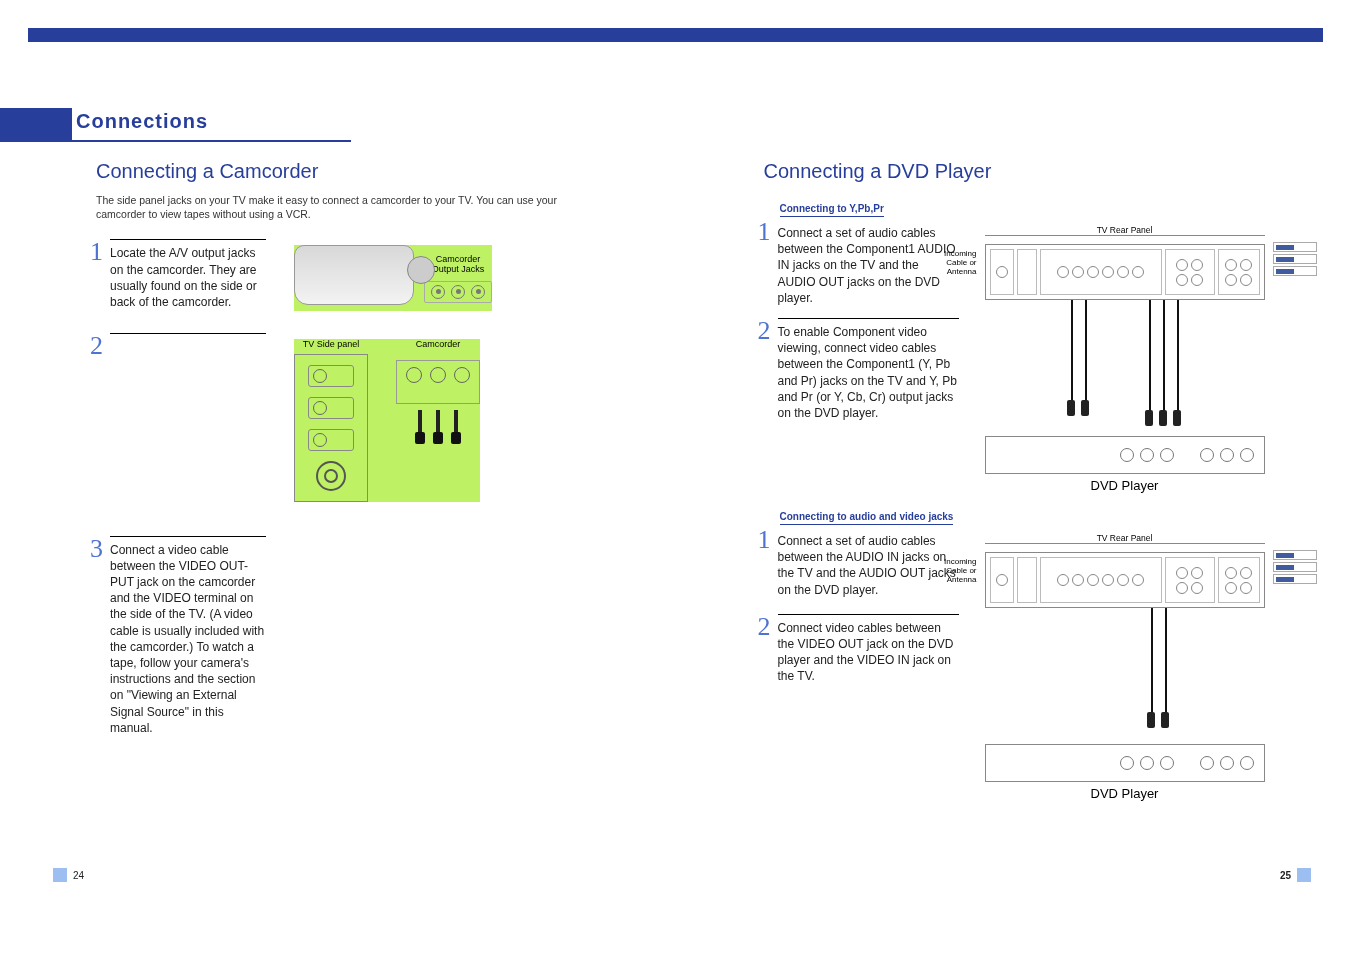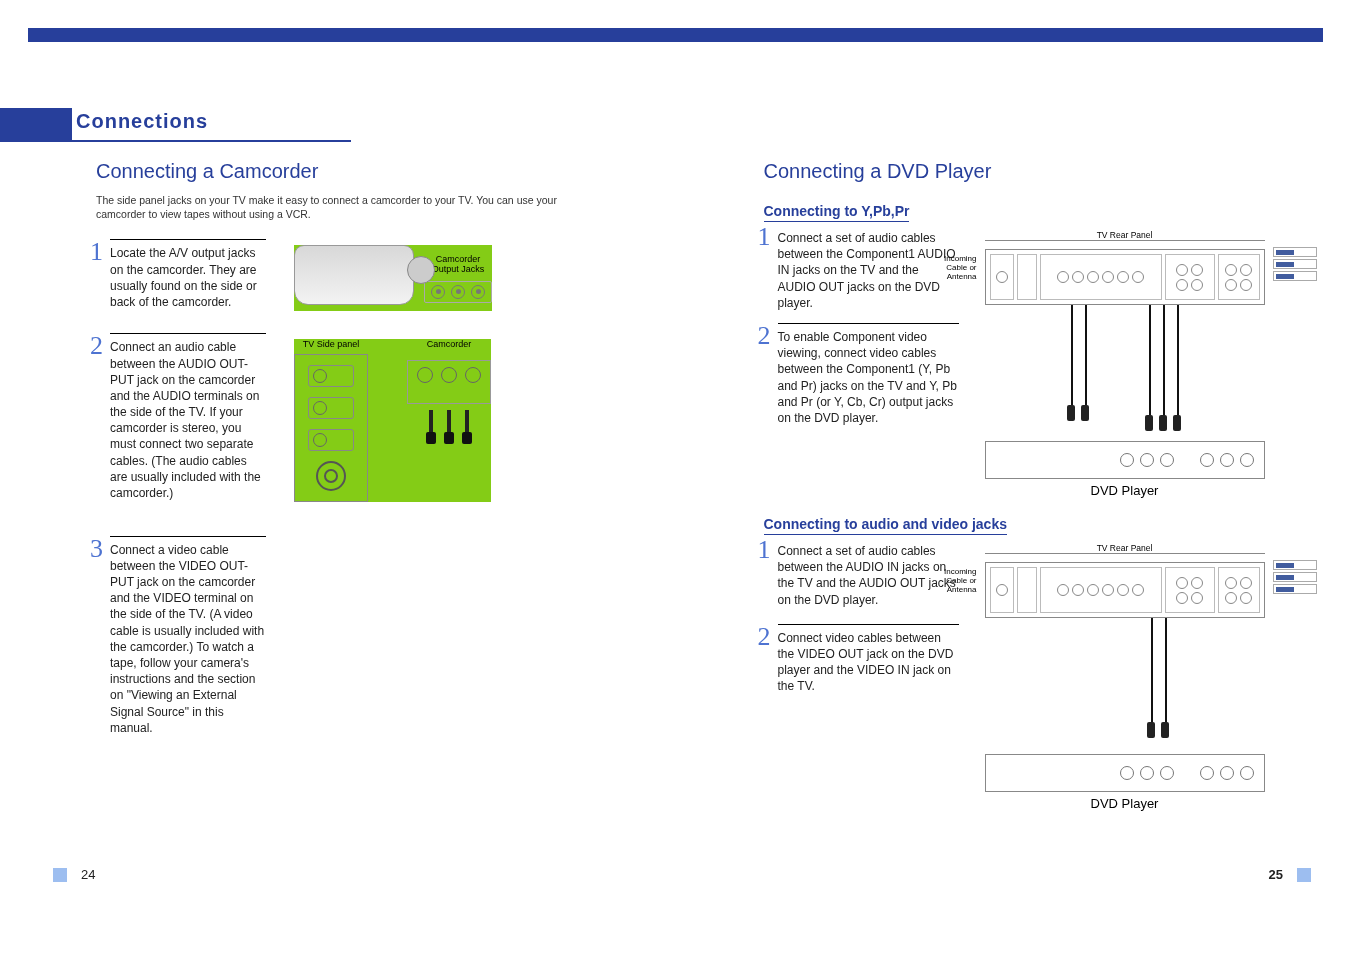--- a/index.html
+++ b/index.html
@@ -98,29 +98,29 @@
   }
   .note {
     font-size: 10px;
     color: #222;
     line-height: 1.35;
     margin-top: 10px;
   }
   .sub-heading {
     color: #273f9b;
     font-weight: bold;
-    font-size: 14px;
+    font-size: 10px;
     border-bottom: 1px solid #273f9b;
     display: inline-block;
     padding-bottom: 2px;
-    margin: 10px 0 8px 0;
+    margin: 10px 0 8px 16px;
   }
   
   .illus {
-    background: #84cc16;
+    background: #bef264;
     display: flex;
     flex-direction: column;
     align-items: center;
     justify-content: center;
   }
   .illus-label {
     font-size: 9px;
     color: #000;
     text-align: center;
     line-height: 1.15;
@@ -259,22 +259,22 @@
     justify-content:flex-end;
     gap:6px;
     padding-right:10px;
     margin-top:6px;
     position:relative;
   }
   .dvd-jack{width:14px;height:14px;border:1.5px solid #777;border-radius:50%;}
   .dvd-label{font-size:13px;text-align:center;margin-top:4px;}
   .page-num-left,.page-num-right{
     position:absolute; bottom:72px;
-    font-size:13px; color:#222;
-    display:flex; align-items:center; gap:14px;padding-left:13px;
+    font-size:10px; color:#222;
+    display:flex; align-items:center; gap:6px;padding-left:13px;
   }
   .page-num-left{left:40px;}
   .page-num-right{right:40px;font-weight:bold;}
   .pn-box{width:14px;height:14px;background:#9dbef0;}
 </style>
 </head>
 <body>
 
 <div class="page-border"></div>
 
@@ -306,23 +306,22 @@
             <div class="jack"></div>
           </div>
         </div>
       </div>
     </div>
 
     <div class="step-block" style="margin-top:28px;">
       <div class="step-text">
         <div class="step-rule"></div>
         <div class="step-num">2</div>
-        <div class="step-body">Connect an audio cable between the AUDIO OUT-PUT jack on the camcorder and the AUDIO terminals on the side of the TV. If your camcorder is stereo, you must connect two separate cables. (The audio cables are usually included with the camcorder.)</div>
-      </div>
-      <div class="illus" style="flex-direction:row; align-items:flex-start; gap:39px;">
+      </div>
+      <div class="illus" style="flex-direction:row; align-items:flex-start; gap:28px;">
         <div>
           <div class="illus-label" style="margin-bottom:4px;">TV Side panel</div>
           <div class="panel-draw">
             <div class="panel-port">
                 <div class="ring"></div>
               </div>
             <div class="panel-port">
                 <div class="ring"></div>
               </div>
             <div class="panel-port">

